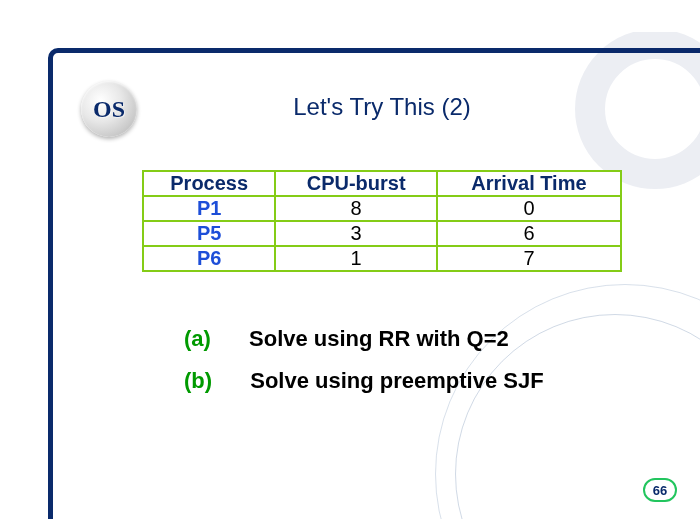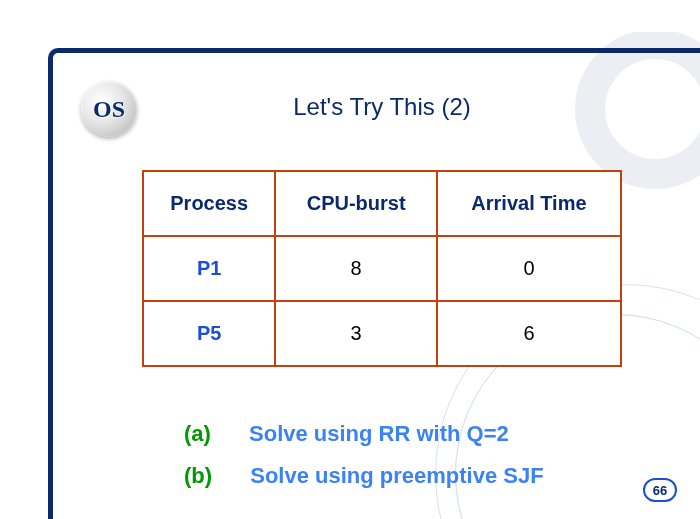--- a/index.html
+++ b/index.html
@@ -82,22 +82,22 @@
       right: 0;
       display: flex;
       flex-direction: column;
       align-items: center;
     }
     table.ptbl {
       border-collapse: collapse;
       width: 480px;
     }
     table.ptbl th, table.ptbl td {
-      border: 2px solid #c2410c;
-      padding: 20px 8px;
+      border: 2px solid #84cc16;
+      padding: 0 8px;
       text-align: center;
       font-size: 20px;
       background: #fff;
     }
     table.ptbl th {
       color: #0a2a6b;
       font-weight: bold;
     }
     table.ptbl td.process {
       color: #1d4ed8;
@@ -112,28 +112,28 @@
       width: 480px;
       text-align: left;
       padding-left: 10px;
     }
     .prompt {
       font-size: 22px;
       font-weight: bold;
       margin-bottom: 14px;
     }
     .prompt .lbl { color: #009a00; }
-    .prompt .txt { color: #3b82f6; }
+    .prompt .txt { color: #000000; }
     .page-num {
       position: absolute;
       bottom: 12px;
       right: 18px;
       width: 34px;
       height: 24px;
-      border: 2px solid #1d4ed8;
+      border: 2px solid #22c55e;
       border-radius: 14px;
       background: #fff;
       display: flex;
       align-items: center;
       justify-content: center;
       font-size: 13px;
       font-weight: bold;
       color: #0a2a6b;
     }
   </style>
@@ -164,20 +164,25 @@
         <tr>
           <td class="process">P1</td>
           <td class="val">8</td>
           <td class="val">0</td>
         </tr>
         <tr>
           <td class="process">P5</td>
           <td class="val">3</td>
           <td class="val">6</td>
         </tr>
+        <tr>
+          <td class="process">P6</td>
+          <td class="val">1</td>
+          <td class="val">7</td>
+        </tr>
       </tbody>
     </table>
 
     <div class="prompts">
       <div class="prompt">
         <span class="lbl">(a)</span>
         <span class="txt">Solve using RR with Q=2</span>
       </div>
       <div class="prompt">
         <span class="lbl">(b)</span>

